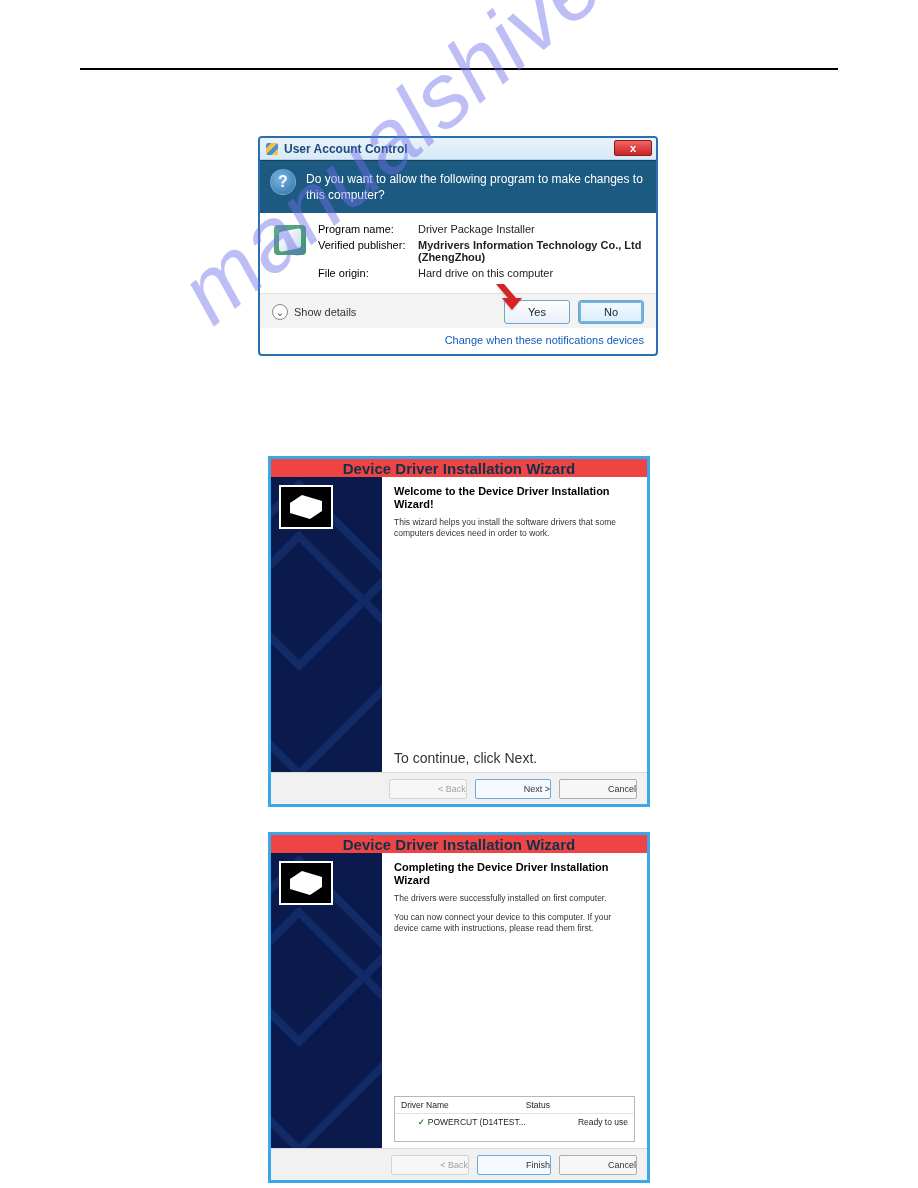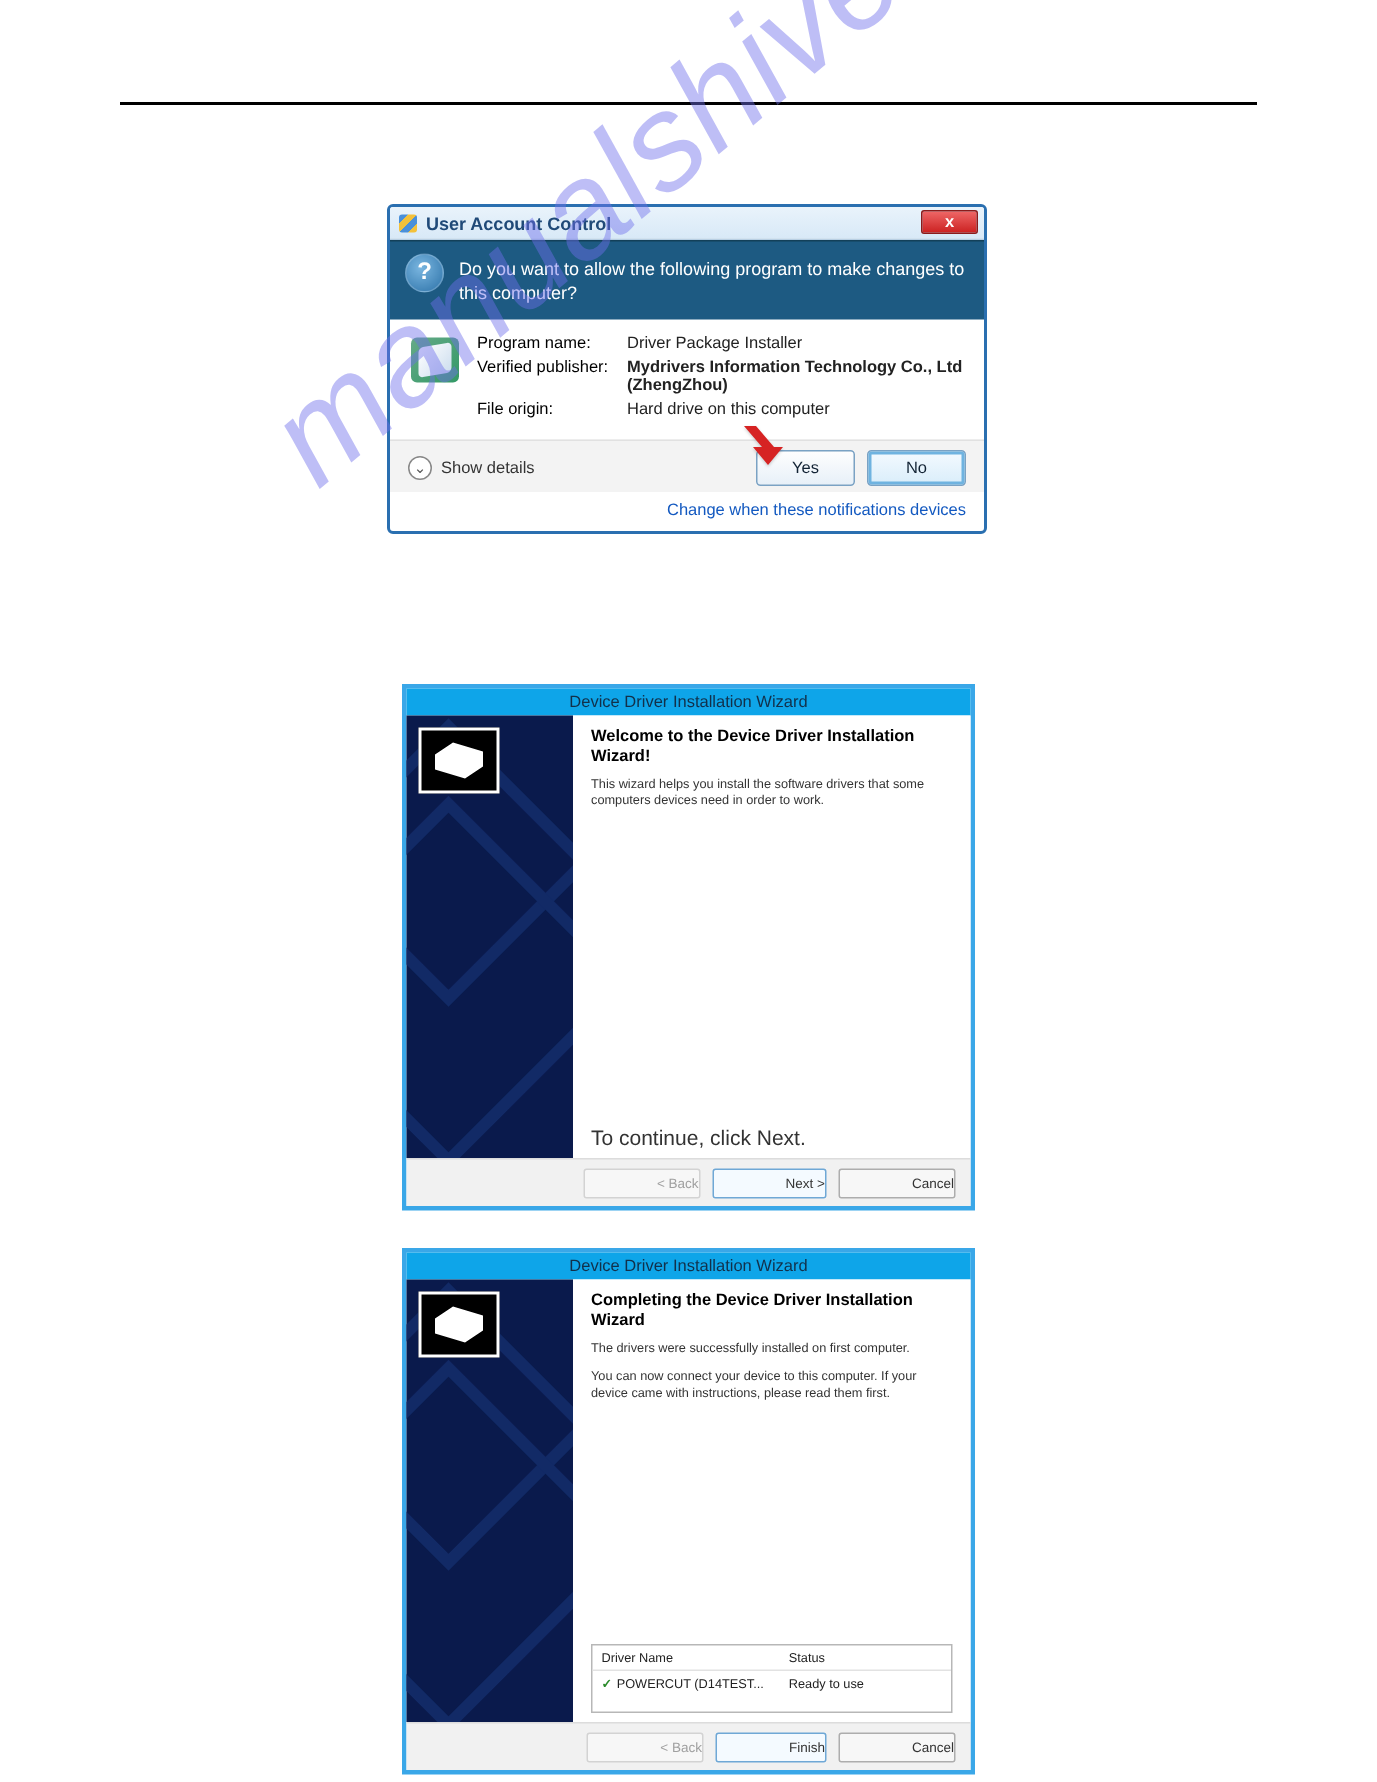--- a/index.html
+++ b/index.html
@@ -106,22 +106,22 @@
   .uac-arrow svg { filter: drop-shadow(0 1px 1px rgba(0,0,0,.2)); }
 
   
   .wizard {
     position: absolute; width: 382px; border: 3px solid #3aa7e8;
     background: #fff; font-size: 10px;
   }
   .wiz-a { left: 268px; top: 456px; }
   .wiz-b { left: 268px; top: 832px; }
   .wizard-title {
-    height: 18px; background: #0ea5e9; color: #12304a; font-size: 11px;
-    display:flex; align-items:center; justify-content:center; font-weight: 400;
+    height: 18px; background: #ef4444; color: #12304a; font-size: 15px;
+    display:flex; align-items:center; justify-content:center; font-weight: 700;
   }
   .wizard-body { display:flex; height: 295px; }
   .wiz-left {
     width: 111px; background: #0a1a4c; position: relative; overflow:hidden;
   }
   .wiz-left::before, .wiz-left::after{
     content:""; position:absolute; border: 8px solid #122a66;
     transform: rotate(45deg);
   }
   .wiz-left::before{ width:120px;height:120px; left:-40px; top:30px;}
@@ -134,21 +134,21 @@
   .wiz-icon svg { fill:#fff; }
   .wiz-right { flex:1; padding: 8px 12px 6px; background:#fff; position: relative;}
   .wiz-head { font-weight: 700; font-size: 11px; color:#000; line-height: 1.2; margin-bottom: 6px;}
   .wiz-text { font-size: 8.5px; color:#333; line-height: 1.25; }
   .wiz-continue { position:absolute; bottom:6px; left:12px; font-size:14px; color:#333;}
   .wiz-table {
     position:absolute; left:12px; right:12px; bottom:6px;
     border:1px solid #b7b7b7; font-size:8.5px;
   }
   .wiz-table-head{ display:flex; padding:3px 6px; border-bottom:1px solid #e2e2e2;}
-  .wiz-table-row{ display:flex; padding:3px 6px 14px;}
+  .wiz-table-row{ display:flex; padding:3px 6px 14px;text-align:right;}
   .wiz-col-a{ width:55%; color:#222;}
   .wiz-col-b{ width:45%; color:#222;}
   .chk { color:#2a8a2a; font-weight:bold; margin-right:3px;}
   .wizard-foot{
     height:32px; background:#f1f1f1; border-top:1px solid #dcdcdc;
     display:flex; align-items:center; justify-content:flex-end; gap:8px; padding:0 10px;
   }
   .wbtn{
     min-width:56px; height:20px; border:1px solid #adadad; background:#f7f7f7;
     font-size:9px; border-radius:2px; display:flex;align-items:center;justify-content:center;

